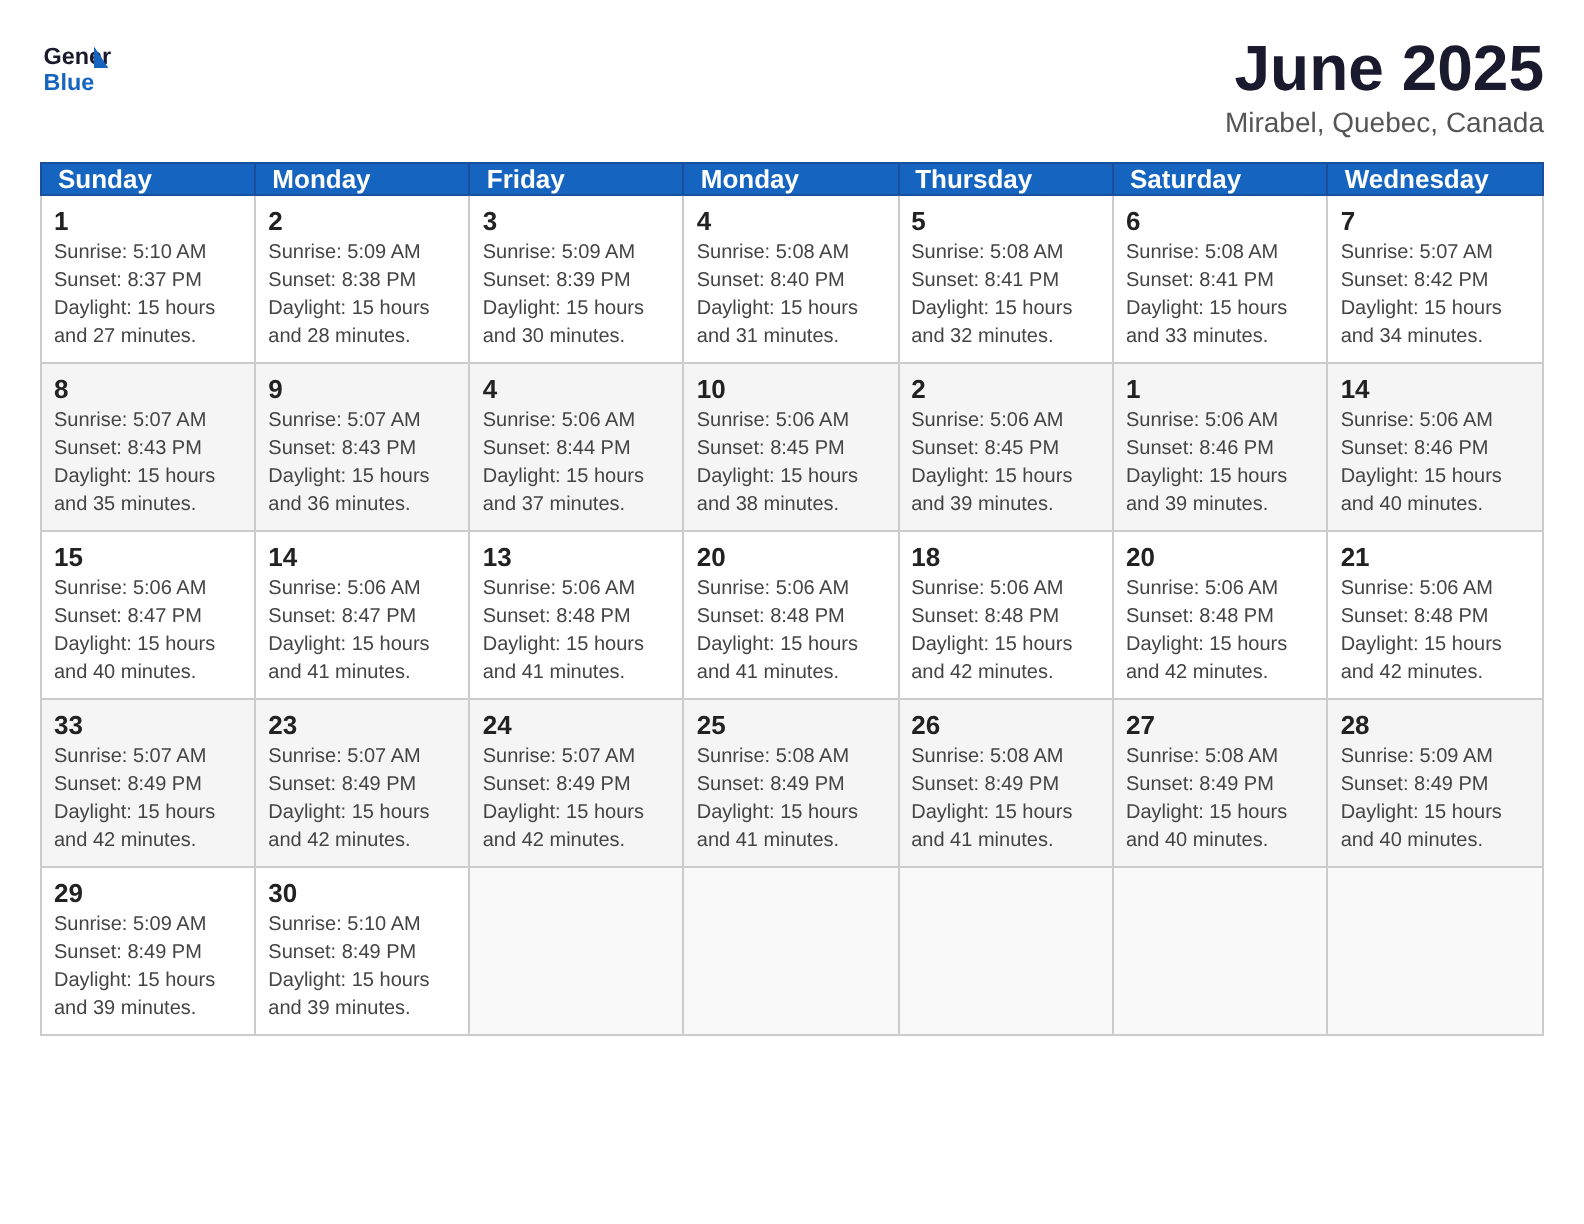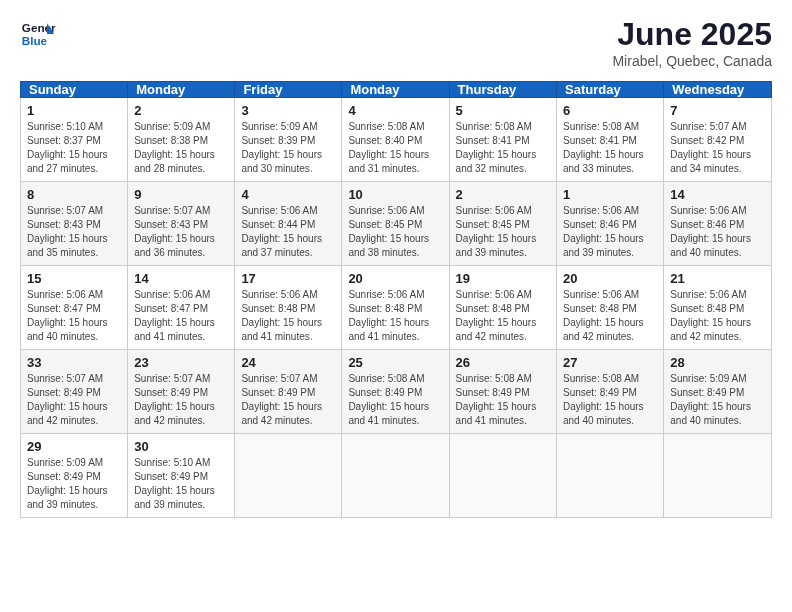--- a/index.html
+++ b/index.html
@@ -140,25 +140,25 @@
         <td><span class="day-num">1</span>
 <span class="day-info">Sunrise: 5:06 AM<br>Sunset: 8:46 PM<br>Daylight: 15 hours<br>and 39 minutes.</span></td>
         <td><span class="day-num">14</span>
 <span class="day-info">Sunrise: 5:06 AM<br>Sunset: 8:46 PM<br>Daylight: 15 hours<br>and 40 minutes.</span></td>
       </tr>
       <tr>
         <td><span class="day-num">15</span>
 <span class="day-info">Sunrise: 5:06 AM<br>Sunset: 8:47 PM<br>Daylight: 15 hours<br>and 40 minutes.</span></td>
         <td><span class="day-num">14</span>
 <span class="day-info">Sunrise: 5:06 AM<br>Sunset: 8:47 PM<br>Daylight: 15 hours<br>and 41 minutes.</span></td>
-        <td><span class="day-num">17</span>
+        <td><span class="day-num">13</span>
 <span class="day-info">Sunrise: 5:06 AM<br>Sunset: 8:48 PM<br>Daylight: 15 hours<br>and 41 minutes.</span></td>
         <td><span class="day-num">20</span>
 <span class="day-info">Sunrise: 5:06 AM<br>Sunset: 8:48 PM<br>Daylight: 15 hours<br>and 41 minutes.</span></td>
-        <td><span class="day-num">19</span>
+        <td><span class="day-num">18</span>
 <span class="day-info">Sunrise: 5:06 AM<br>Sunset: 8:48 PM<br>Daylight: 15 hours<br>and 42 minutes.</span></td>
         <td><span class="day-num">20</span>
 <span class="day-info">Sunrise: 5:06 AM<br>Sunset: 8:48 PM<br>Daylight: 15 hours<br>and 42 minutes.</span></td>
         <td><span class="day-num">21</span>
 <span class="day-info">Sunrise: 5:06 AM<br>Sunset: 8:48 PM<br>Daylight: 15 hours<br>and 42 minutes.</span></td>
       </tr>
       <tr>
         <td><span class="day-num">33</span>
 <span class="day-info">Sunrise: 5:07 AM<br>Sunset: 8:49 PM<br>Daylight: 15 hours<br>and 42 minutes.</span></td>
         <td><span class="day-num">23</span>

